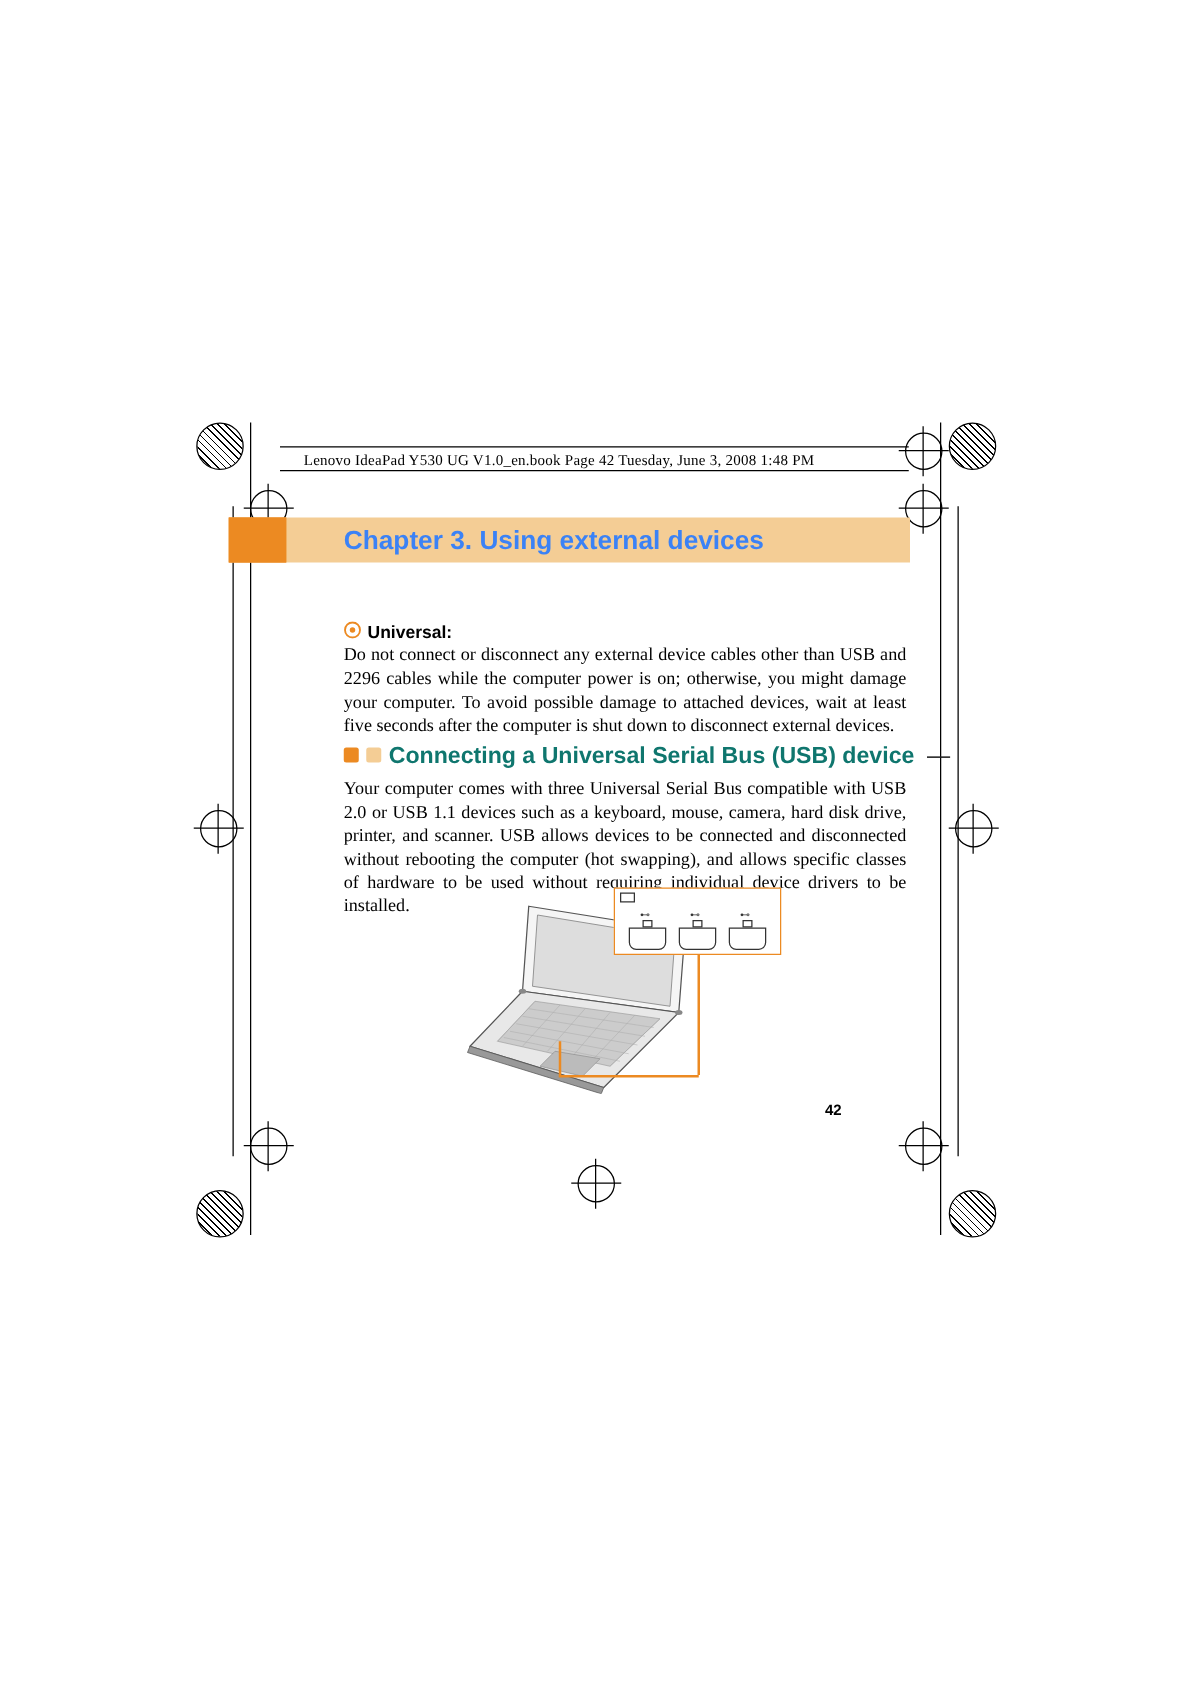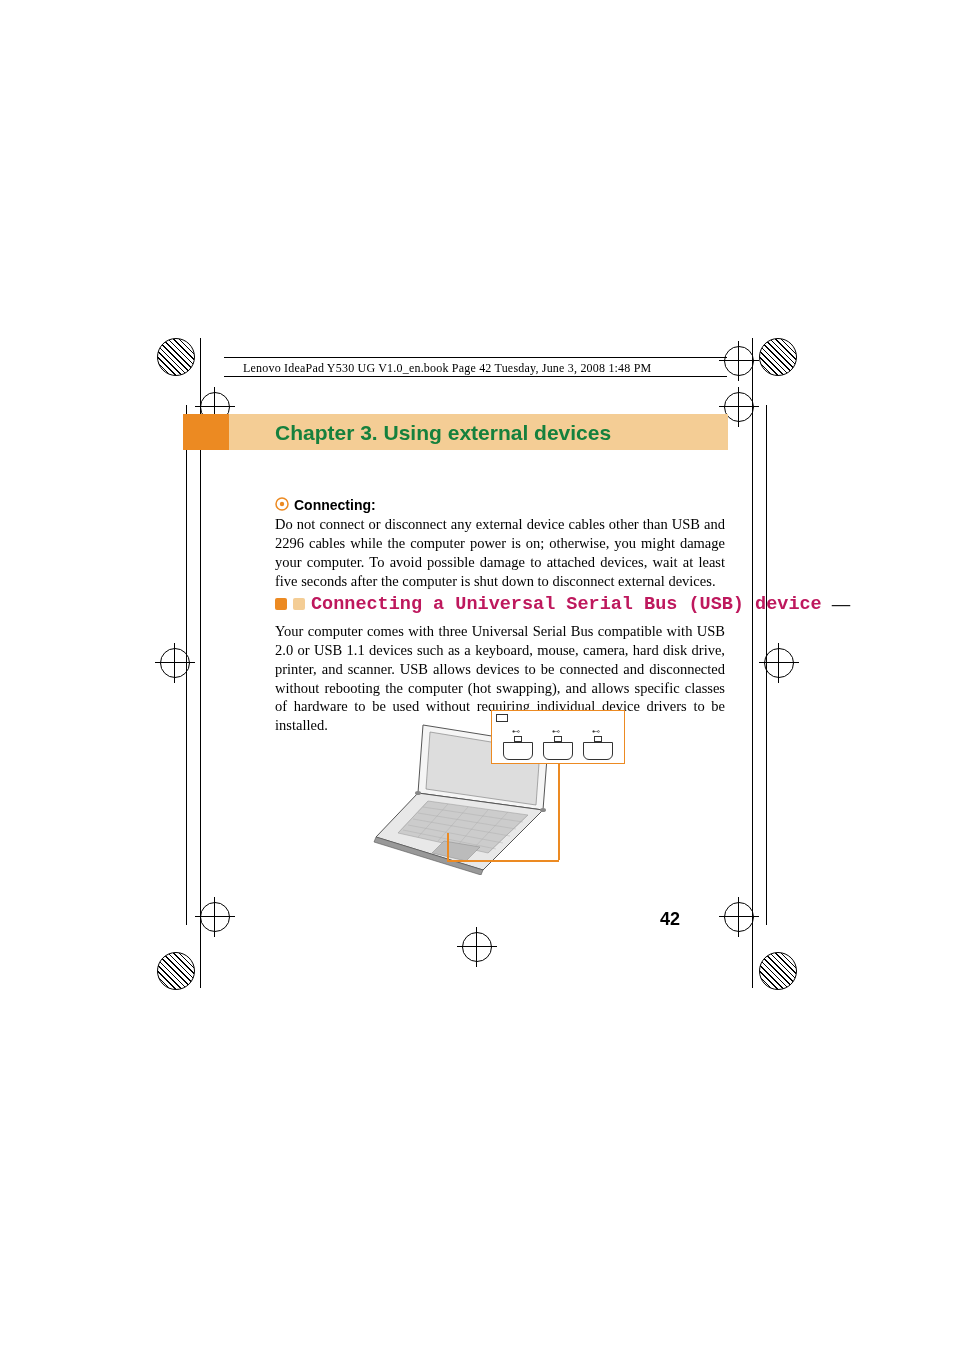--- a/index.html
+++ b/index.html
@@ -92,21 +92,21 @@
     height: 36px;
     background: #ec8a22;
   }
   .chapter-title {
     position: absolute;
     left: 275px;
     top: 421px;
     font-family: Arial, Helvetica, sans-serif;
     font-weight: bold;
     font-size: 21px;
-    color: #15803d;
+    color: #3b82f6;
   }
   .body-text {
     position: absolute;
     left: 275px;
     width: 450px;
     font-size: 14.5px;
     line-height: 1.3;
     text-align: justify;
   }
   .attention-bullet {
@@ -138,24 +138,24 @@
     background: #ec8a22;
     border-radius: 2px;
   }
   .section-bullet-b {
     width: 12px;
     height: 12px;
     background: #f4cd95;
     border-radius: 2px;
   }
   .section-title {
-    font-family: Liberation Mono, monospace;
+    font-family: Liberation Sans, sans-serif;
     font-weight: bold;
     font-size: 18.5px;
-    color: #be185d;
+    color: #0f766e;
   }
   .section-dash {
     font-family: Arial, Helvetica, sans-serif;
     font-size: 18.5px;
     color: #1a1a1a;
     margin-left: 4px;
   }
   .figure-box {
     position: absolute;
     left: 307px;
@@ -210,22 +210,21 @@
   .callout-line {
     position: absolute;
     background: #ec8a22;
   }
   .page-number {
     position: absolute;
     left: 660px;
     top: 881px;
     font-family: Arial, Helvetica, sans-serif;
     font-weight: bold;
-    font-size: 18px;
-    margin-top: 28px;
+    font-size: 12px;
   }
   .mini-rect {
     position: absolute;
     border: 1px solid #333;
     background: #fff;
   }
 </style>
 </head>
 <body>
 
@@ -288,21 +287,21 @@
 
   <div class="chapter-banner"></div>
   <div class="chapter-banner-left"></div>
   <div class="chapter-title">Chapter 3. Using external devices</div>
 
 
   <svg class="attention-bullet" viewBox="0 0 14 14">
     <circle cx="7" cy="7" r="6" fill="none" stroke="#ec8a22" stroke-width="1.5"></circle>
     <circle cx="7" cy="7" r="2.2" fill="#ec8a22"></circle>
   </svg>
-  <div class="attention-label">Connecting:</div>
+  <div class="attention-label">Universal:</div>
   <div class="body-text" style="top:515px;">Do not connect or disconnect any external device cables other than USB and 2296 cables while the computer power is on; otherwise, you might damage your computer. To avoid possible damage to attached devices, wait at least five seconds after the computer is shut down to disconnect external devices.</div>
 
   <div class="section-row">
     <div class="section-bullet-o"></div>
     <div class="section-bullet-b"></div>
     <div class="section-title">Connecting a Universal Serial Bus (USB) device</div>
     <div class="section-dash">—</div>
   </div>
 
   <div class="body-text" style="top:622px;">Your computer comes with three Universal Serial Bus compatible with USB 2.0 or USB 1.1 devices such as a keyboard, mouse, camera, hard disk drive, printer, and scanner. USB allows devices to be connected and disconnected without rebooting the computer (hot swapping), and allows specific classes of hardware to be used without requiring individual device drivers to be installed.</div>

